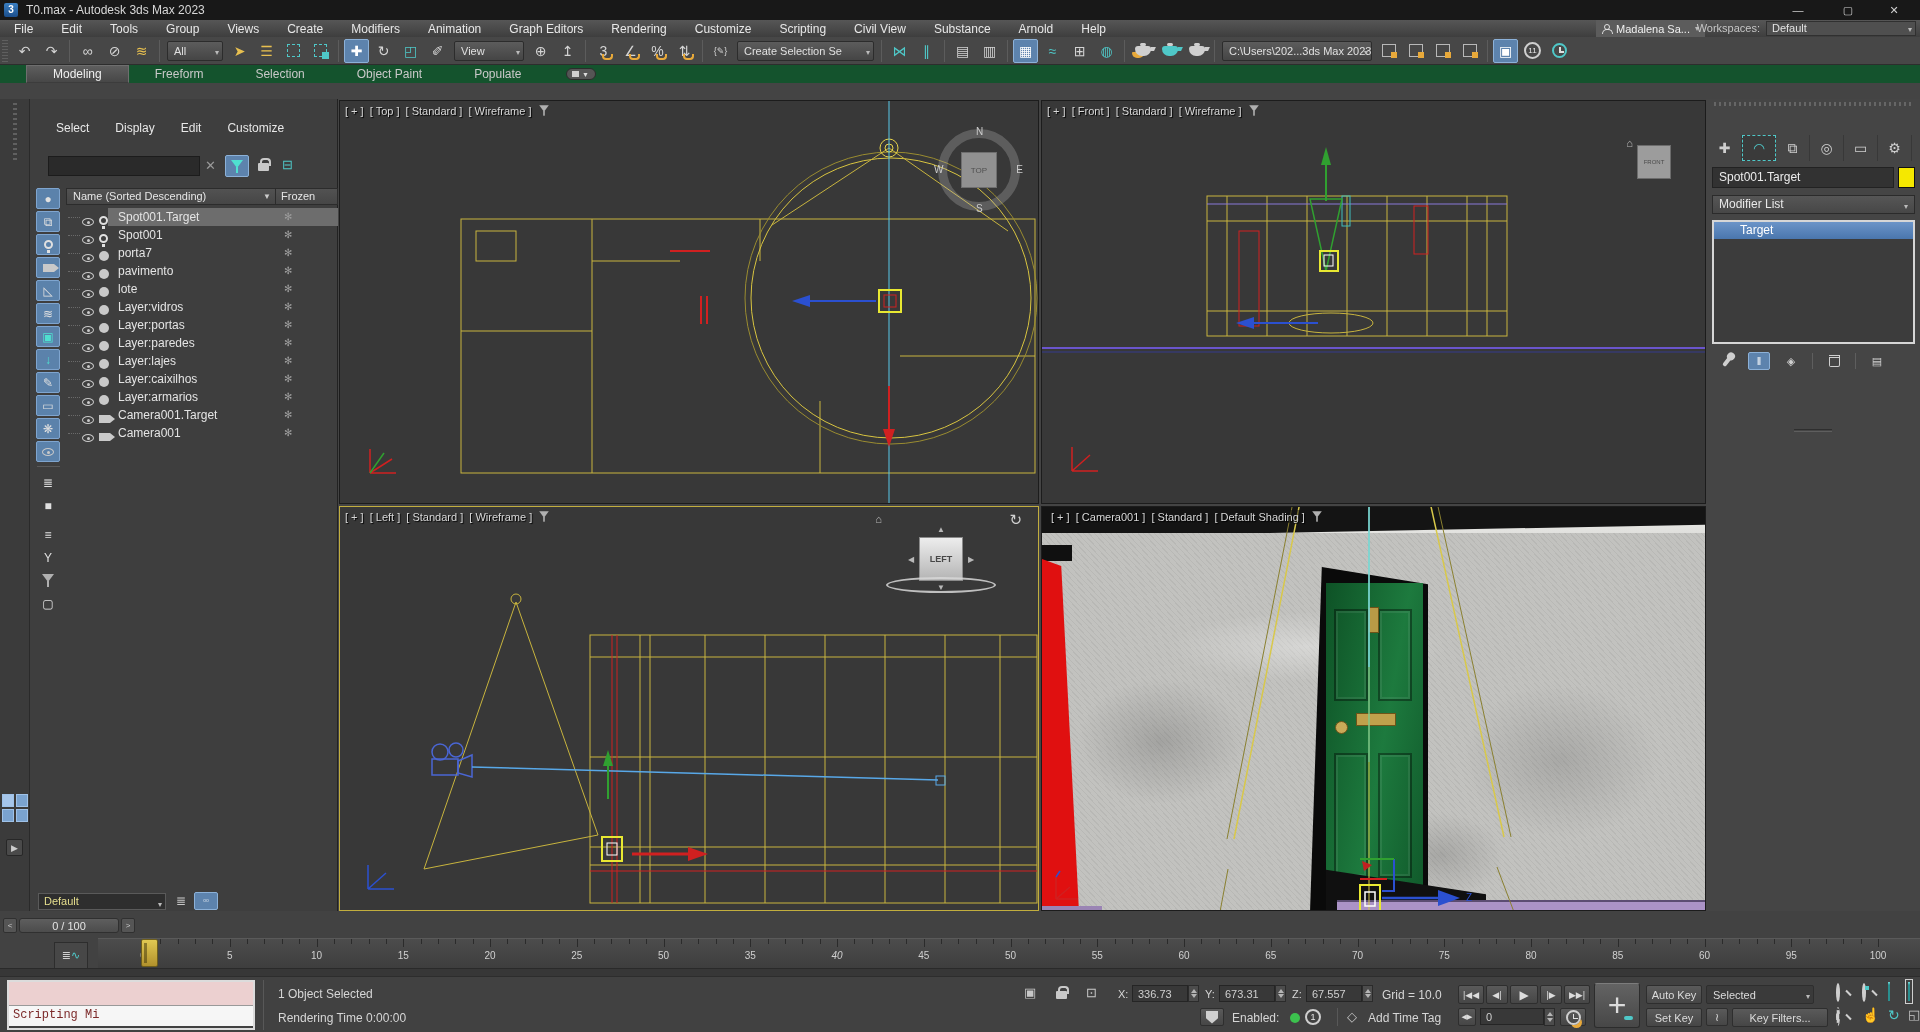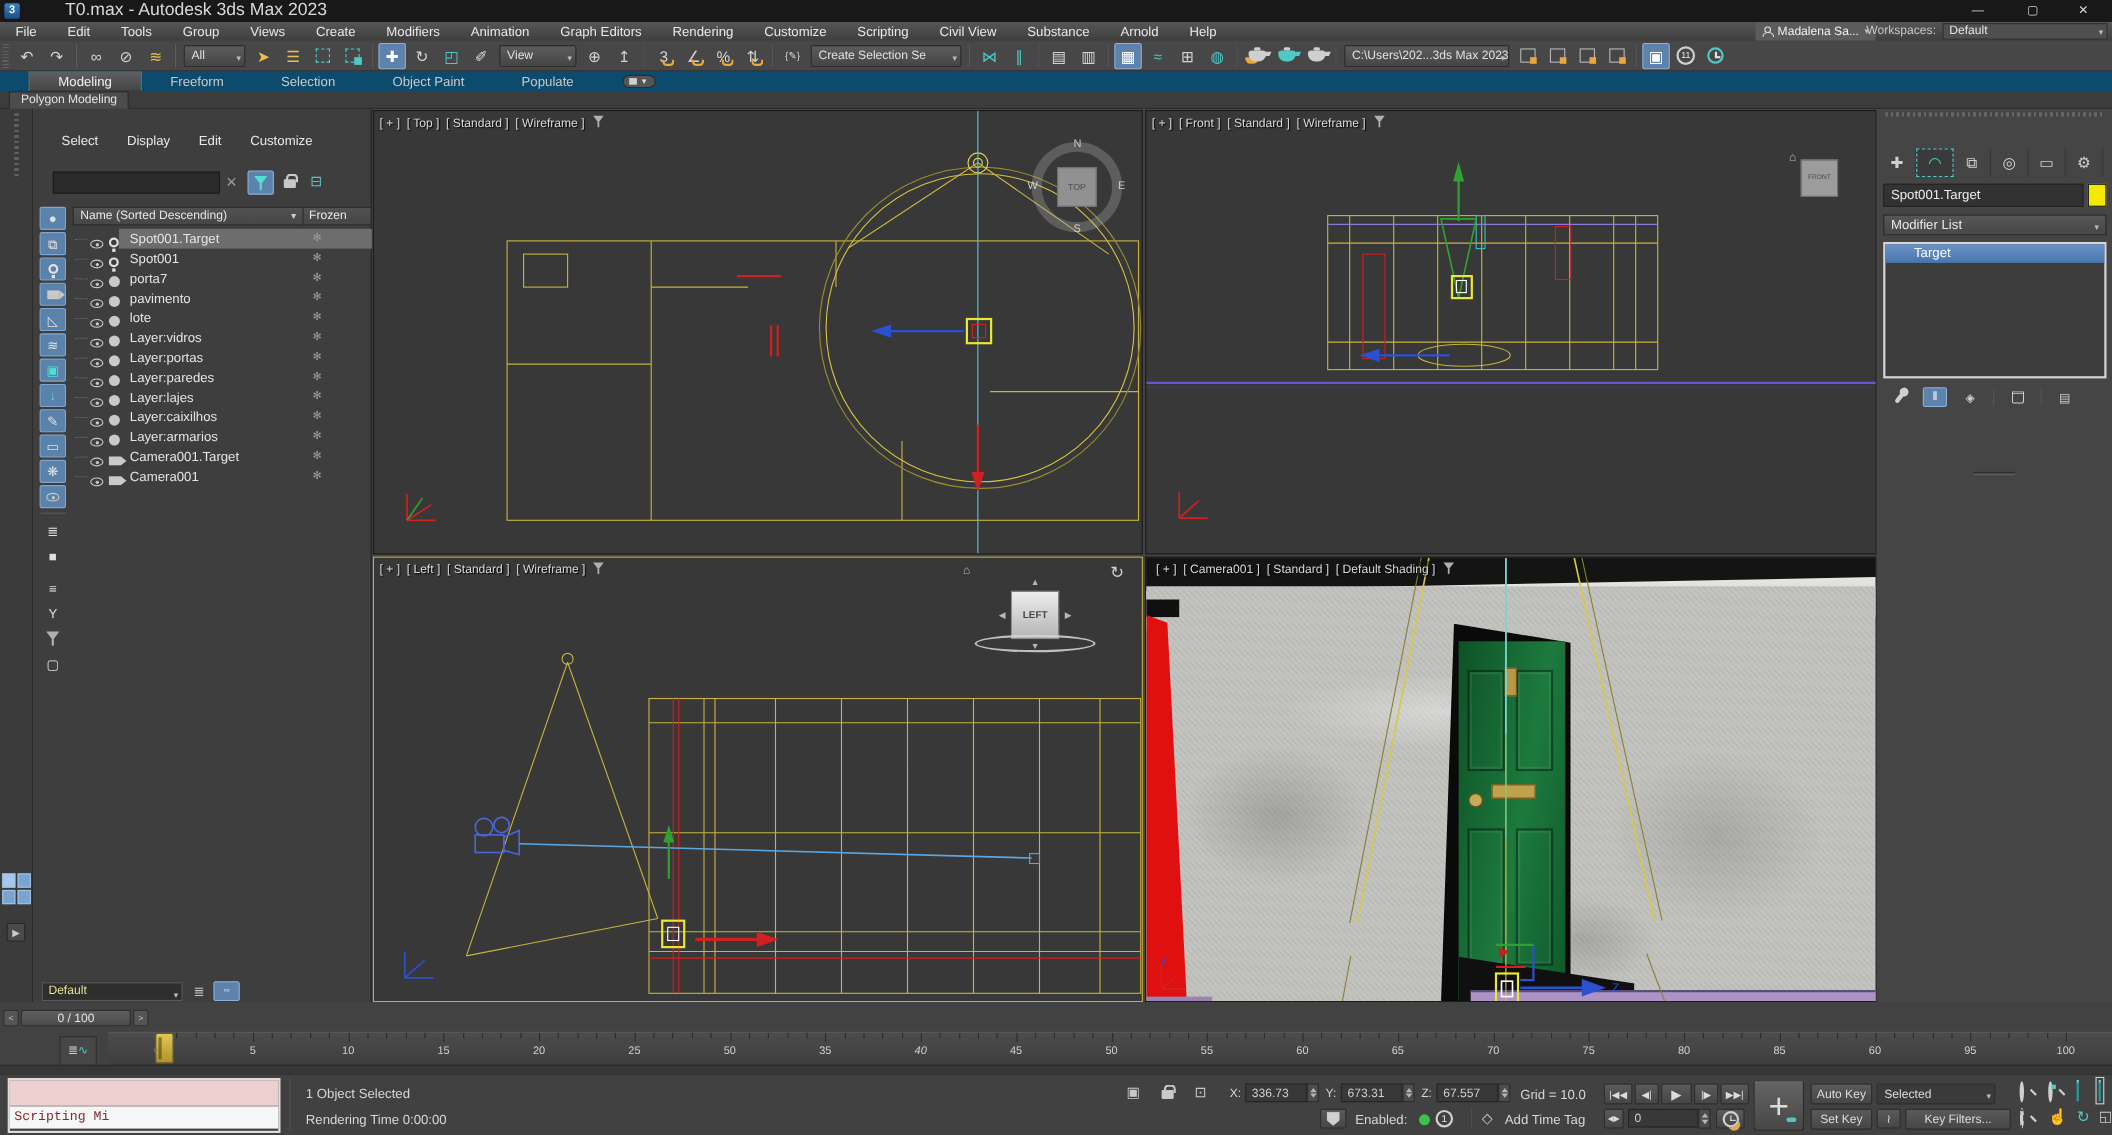--- a/index.html
+++ b/index.html
@@ -1,21 +1,21 @@
 <!DOCTYPE html>
 <html><head>
 <meta charset="utf-8">
 <style>
   *{margin:0;padding:0;box-sizing:border-box;}
   html,body{background:#222;}
   .app{position:relative;width:1920px;height:1032px;background:#444;font-family:"Liberation Sans",sans-serif;overflow:hidden;color:#ddd;-webkit-user-select:none;}
   
   #titlebar{position:absolute;left:0;top:0;width:1920px;height:20px;background:#181818;display:flex;align-items:center;}
   #app-icon{width:14px;height:14px;margin:0 8px 0 4px;border-radius:2px;background:linear-gradient(#3a7fc2,#1c4f8c);color:#fff;font-size:10px;font-weight:bold;text-align:center;line-height:14px;}
-  #title-text{font-size:16px;color:#d8d8d8;margin-left:33px;}
+  #title-text{font-size:12px;color:#d8d8d8;}
   .winbtn{position:absolute;top:0;width:44px;height:20px;text-align:center;line-height:20px;font-size:11px;color:#cfcfcf;}
   
   #menubar{position:absolute;left:0;top:20px;width:1920px;height:17px;background:linear-gradient(#565656,#3e3e3e);display:flex;align-items:center;font-size:12px;}
   .mi{padding:0 14px;color:#e8e8e8;}
   #user-chip{position:absolute;right:215px;top:0;height:17px;background:#5c5c5c;display:flex;align-items:center;padding:0 6px;font-size:11px;color:#f0f0f0;}
   .person{display:inline-block;width:9px;height:9px;position:relative;margin-right:5px;}
   .person::before{content:"";position:absolute;left:2.5px;top:0;width:4px;height:4px;border:1px solid #e0e0e0;border-radius:50%;}
   .person::after{content:"";position:absolute;left:0;top:5px;width:9px;height:4px;border:1px solid #e0e0e0;border-bottom:none;border-radius:5px 5px 0 0;}
   #ws-label{position:absolute;right:160px;top:2px;font-size:11px;color:#c6c6c6;}
   #ws-dd{position:absolute;right:4px;top:1px;width:150px;height:15px;background:#4f4f4f;border:1px solid #303030;font-size:11px;color:#e2e2e2;padding-left:5px;line-height:13px;}
@@ -39,21 +39,21 @@
   .teapot::before{content:"";position:absolute;left:5px;top:-3px;width:6px;height:3px;background:#cfcfcf;border-radius:2px;}
   .teapot::after{content:"";position:absolute;right:-4px;top:1px;width:5px;height:4px;background:inherit;transform:skewX(-25deg);}
   .teapot.teal{background:#4fc8c8;}
   .teapot.gear{box-shadow:-5px 4px 0 -2px #e8a93a;}
   .badge{width:17px;height:17px;border:2px solid #cfcfcf;border-radius:50%;font-size:8px;color:#e8e8e8;display:flex;align-items:center;justify-content:center;}
   .clockico{width:15px;height:15px;border:2px solid #4fc8c8;border-radius:50%;position:relative;}
   .clockico::before{content:"";position:absolute;left:5px;top:2px;width:1.5px;height:5px;background:#e0e0e0;}
   .clockico::after{content:"";position:absolute;left:5px;top:6px;width:5px;height:1.5px;background:#e0e0e0;}
   .clockico.gear{border-color:#cfcfcf;box-shadow:3px 5px 0 -2px #e8a93a;}
   
-  #ribbon{position:absolute;left:0;top:65px;width:1920px;height:18px;background:#0c4a6e;display:flex;align-items:center;padding-left:26px;font-size:12px;}
+  #ribbon{position:absolute;left:0;top:65px;width:1920px;height:18px;background:#14532d;display:flex;align-items:center;padding-left:26px;font-size:12px;}
   .rtab{padding:1px 26px;color:#c9c9c9;}
   .rtab.active{background:linear-gradient(#5e5e5e,#474747);border:1px solid #6e6e6e;border-bottom-color:#3c3c3c;color:#f0f0f0;}
   #ribbon-dd{width:30px;height:12px;background:#555;border:1px solid #2c2c2c;border-radius:6px;margin-left:18px;display:flex;align-items:center;justify-content:center;gap:3px;font-size:7px;color:#ddd;}
   #ribbon-dd i{width:7px;height:6px;background:#d0d0d0;display:inline-block;}
   #subribbon{position:absolute;left:0;top:83px;width:1920px;height:16px;background:#3c3c3c;border-bottom:1px solid #2c2c2c;}
   #polytab{position:absolute;left:8px;top:0;height:16px;background:#4c4c4c;border:1px solid #282828;border-bottom:none;font-size:11px;color:#e4e4e4;padding:0 10px;line-height:15px;}
   
   #leftstrip{position:absolute;left:0;top:99px;width:30px;height:812px;background:#3b3b3b;border-right:1px solid #2a2a2a;}
   #strip-grip{position:absolute;left:13px;top:4px;width:4px;height:60px;background:repeating-linear-gradient(#606060 0 2px,transparent 2px 5px);}
   #strip-expand{position:absolute;left:6px;top:740px;width:17px;height:17px;background:#4a4a4a;border:1px solid #272727;border-radius:2px;color:#ccc;font-size:9px;text-align:center;line-height:16px;}
@@ -327,23 +327,20 @@
   <div id="ribbon">
     <div class="rtab active">Modeling</div>
     <div class="rtab">Freeform</div>
     <div class="rtab">Selection</div>
     <div class="rtab">Object Paint</div>
     <div class="rtab">Populate</div>
     <div id="ribbon-dd">
         <i></i>
         <span>▼</span>
       </div>
-  </div>
-  <div id="subribbon">
-    <div id="polytab">Polygon Modeling</div>
   </div>
 
   <div id="leftstrip">
     <div id="strip-grip"></div>
     <div id="strip-expand">▶</div>
   </div>
   <div id="ws-grid">
       <i></i>
       <i></i>
       <i></i>

